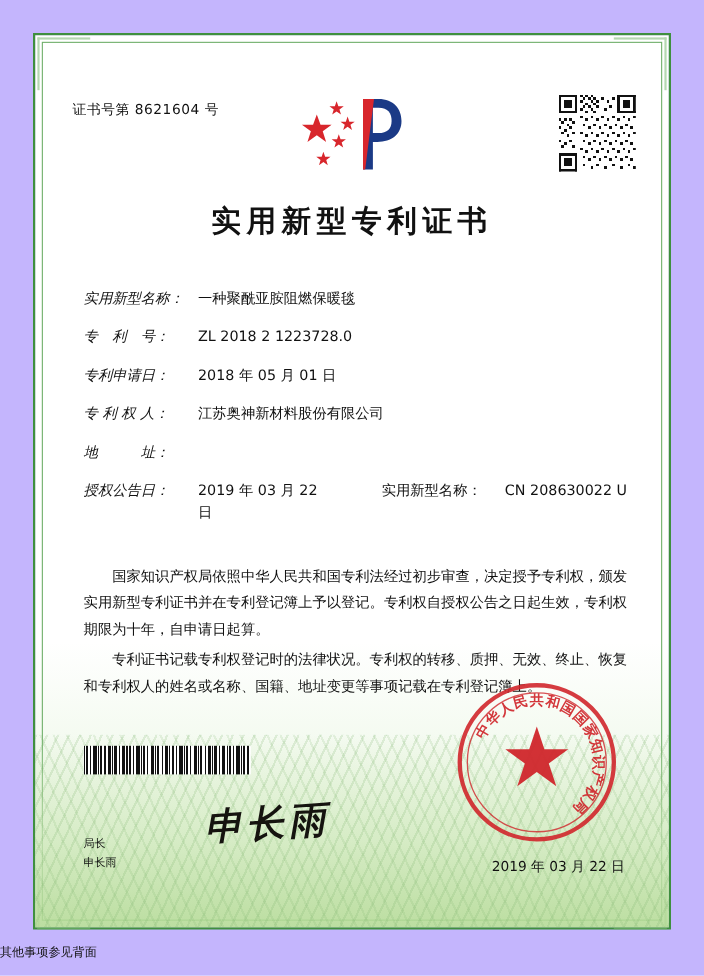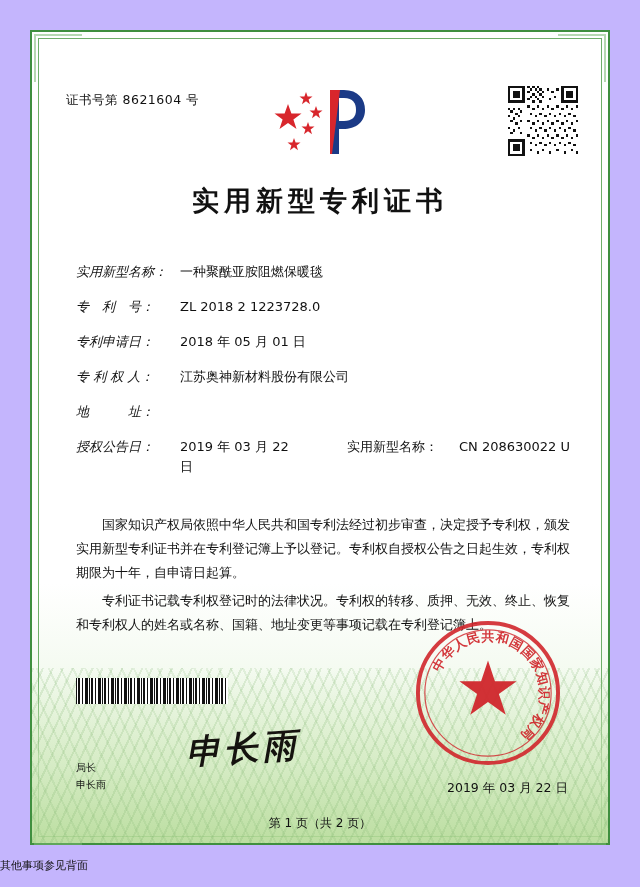--- a/index.html
+++ b/index.html
@@ -448,16 +448,15 @@
       <text transform="rotate(75 75 75)" x="75" y="22" text-anchor="middle">知</text>
       <text transform="rotate(90 75 75)" x="75" y="22" text-anchor="middle">识</text>
       <text transform="rotate(105 75 75)" x="75" y="22" text-anchor="middle">产</text>
       <text transform="rotate(120 75 75)" x="75" y="22" text-anchor="middle">权</text>
       <text transform="rotate(135 75 75)" x="75" y="22" text-anchor="middle">局</text>
     </g>
   </svg>
 
   <div class="seal-date">2019 年 03 月 22 日</div>
 
-  <div class="page-num">第 1 页（共 2 页）</div>
   <div class="footer-note">其他事项参见背面</div>
 
 </div>
 
 </body></html>

